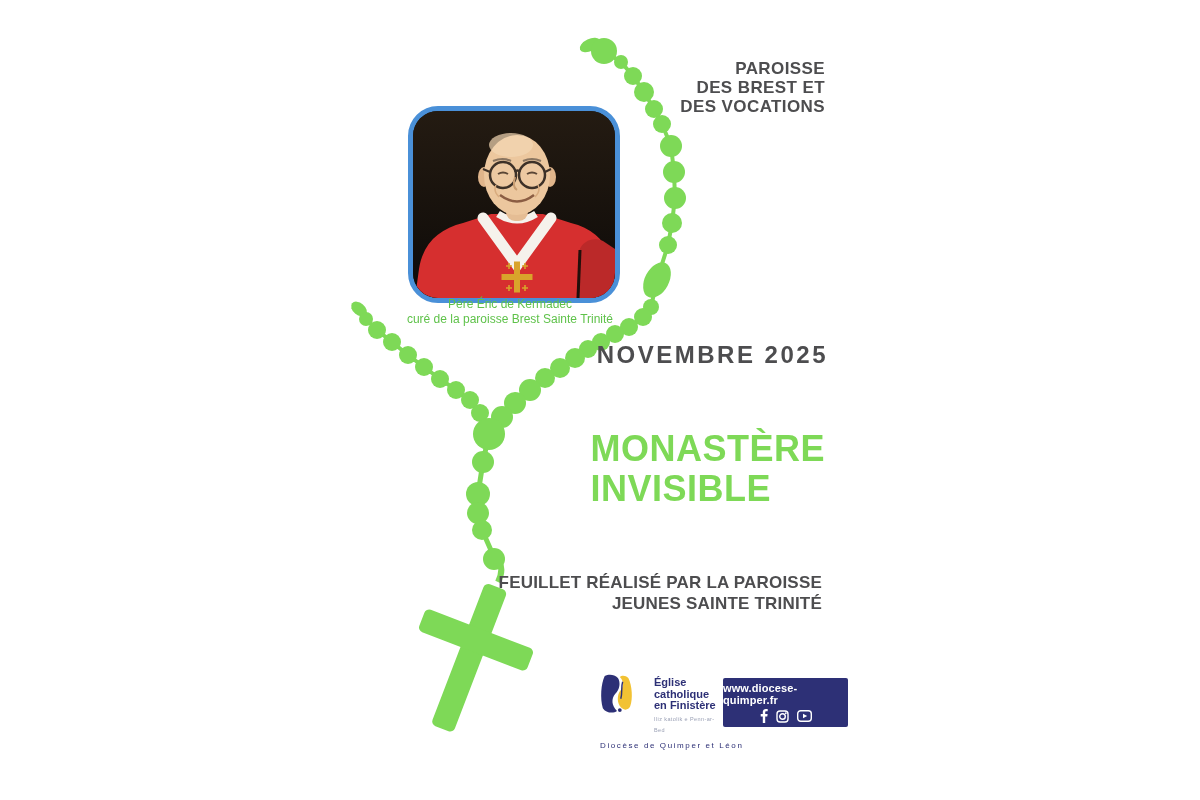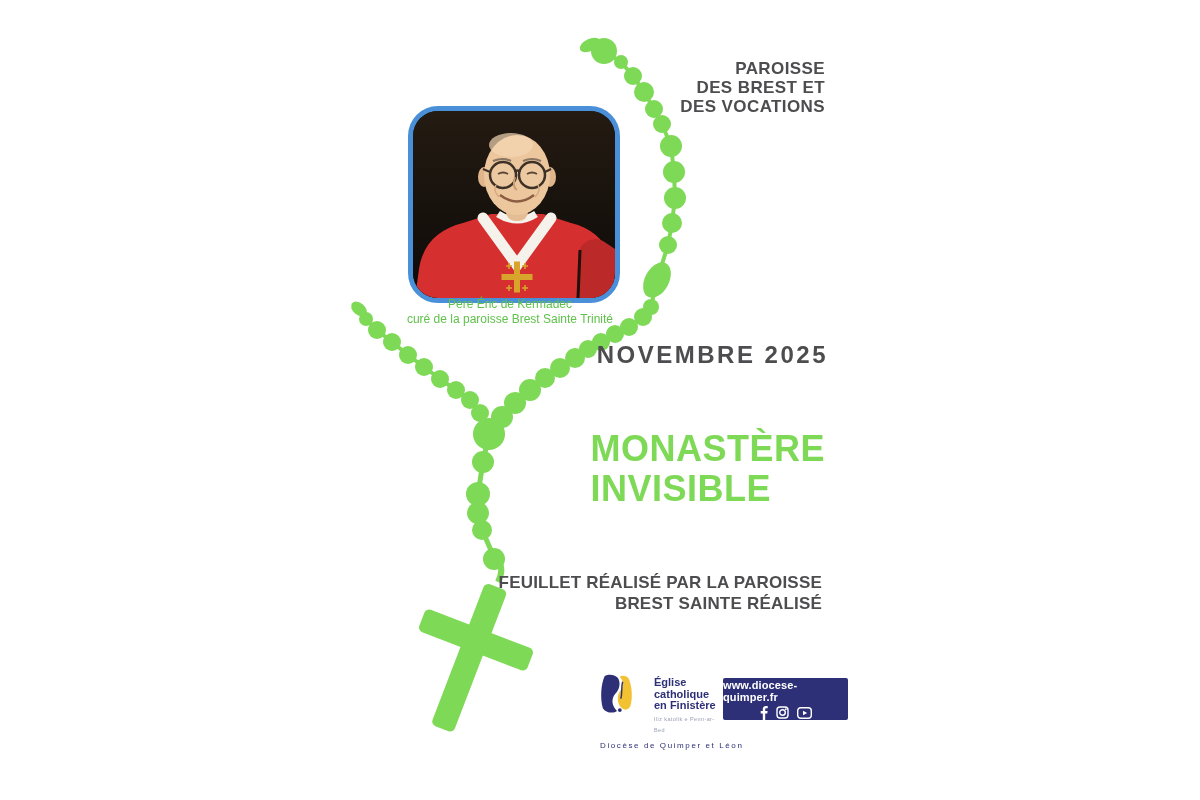--- a/index.html
+++ b/index.html
@@ -46,21 +46,21 @@
   .brand-left{position:absolute;left:600px;top:674px;width:118px;}
   .brand-top{display:flex;align-items:flex-start;gap:20px;}
   .brand-face{width:34px;height:40px;flex:0 0 auto;}
   .brand-names{color:var(--navy,#2d3076);font-weight:700;font-size:11px;line-height:11.5px;padding-top:3px;}
   .brand-breton{color:#9aa0b5;font-weight:400;font-size:5.5px;letter-spacing:.4px;margin-top:2px;}
   .brand-diocese{
     color:var(--navy,#2d3076);font-size:8px;font-weight:400;letter-spacing:1.6px;
     margin-top:4px;text-align:center;white-space:nowrap;
   }
   .web-box{
-    position:absolute;left:723px;top:678px;width:125px;height:42px;
+    position:absolute;left:723px;top:678px;width:125px;height:49px;
     background:var(--navy,#2d3076);border-radius:2px;
     display:flex;flex-direction:column;align-items:center;justify-content:center;gap:3px;
   }
   .web-url{color:#ffffff;font-weight:700;font-size:11px;letter-spacing:.1px;}
   .social-row{display:flex;align-items:center;gap:8px;}
   .social-row svg{display:block;}
 </style>
 </head>
 <body>
 
@@ -189,21 +189,21 @@
 
   <div class="date-line">NOVEMBRE 2025</div>
 
   <div class="main-title">
     <div>MONASTÈRE</div>
     <div>INVISIBLE</div>
   </div>
 
   <div class="credit-block">
     <div>FEUILLET RÉALISÉ PAR LA PAROISSE</div>
-    <div>BREST SAINTE RÉALISÉ</div>
+    <div>JEUNES SAINTE TRINITÉ</div>
   </div>
 
   <div class="brand-left">
     <div class="brand-top">
       <svg class="brand-face" viewBox="0 0 36 42">
         <path d="M5,2 C1,10 0,26 3,36 C6,41 14,42 18,39 C12,33 12,26 16,21 C21,16 22,9 19,4 C15,0 9,0 5,2 Z" fill="#2d3076"></path>
         <path d="M21,3 C26,8 25,14 21,18 C18,23 18,30 22,35 C26,39 30,38 32,34 C35,26 34,12 30,4 C27,1 23,1 21,3 Z" fill="#f2c233"></path>
         <path d="M24,8 C22,14 24,20 22,26" stroke="#2d3076" stroke-width="1.5" fill="none"></path>
         <circle cx="21" cy="38" r="2" fill="#2d3076"></circle>
       </svg>

